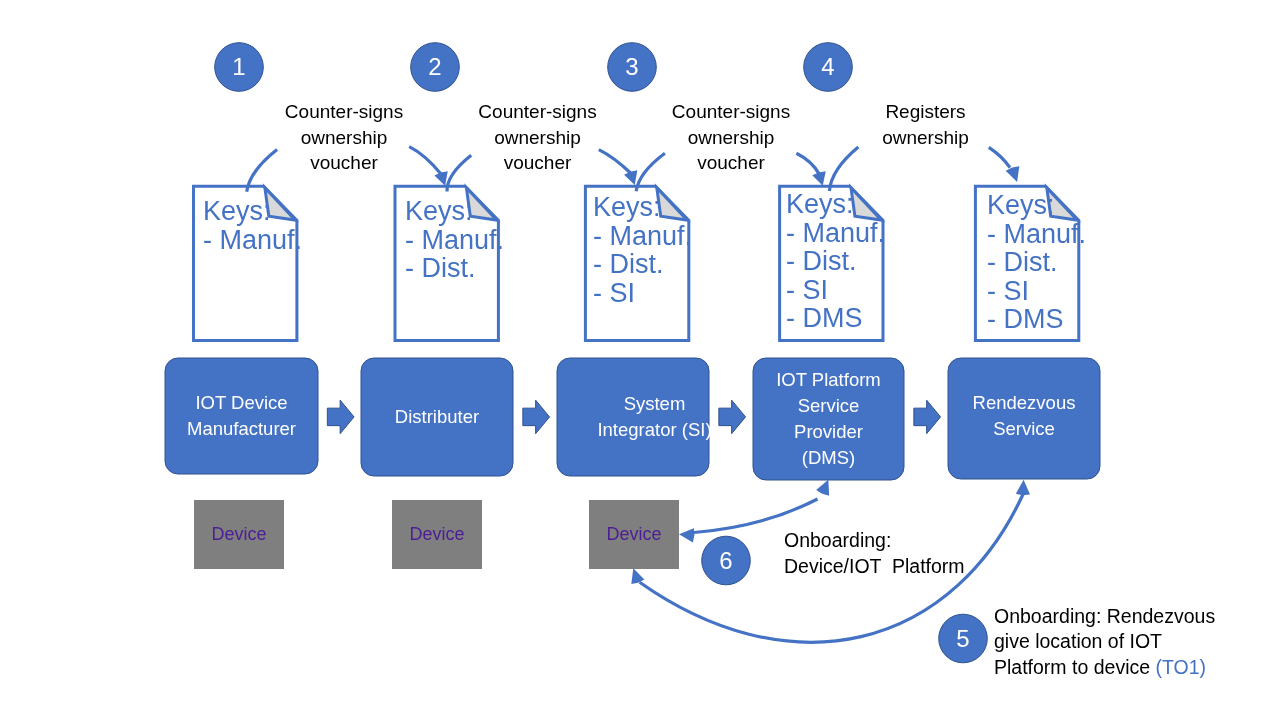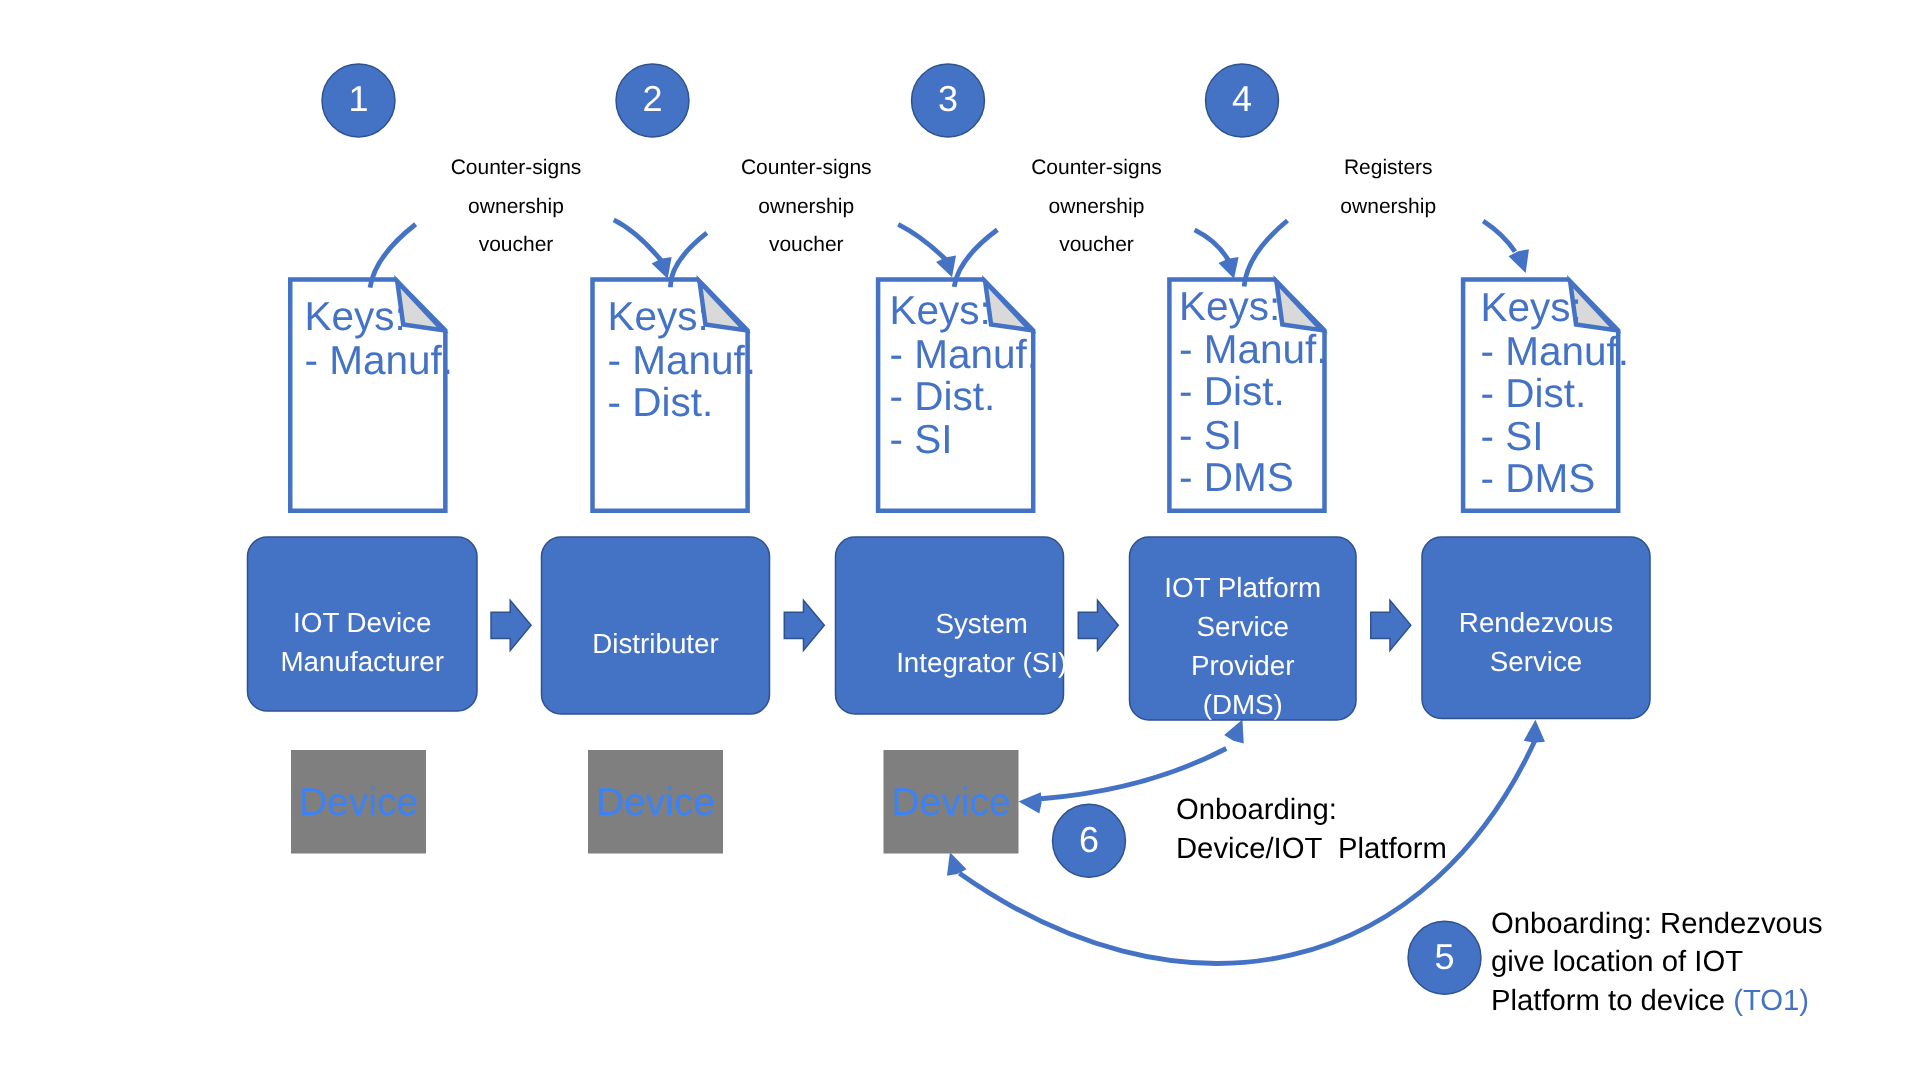--- a/index.html
+++ b/index.html
@@ -2,25 +2,25 @@
 <html><head>
 <meta charset="utf-8">
 <style>
   html,body{margin:0;padding:0;background:#fff;}
   #stage{will-change:transform;}
   body{width:1280px;height:720px;font-family:"Liberation Sans",sans-serif;overflow:hidden;}
   #stage{position:relative;width:1280px;height:720px;background:#fff;}
   #art{position:absolute;left:0;top:0;}
   .doc-text{position:absolute;color:#4472C4;font-size:27px;letter-spacing:0px;}
   .doc-line{white-space:pre;height:28.5px;line-height:28.5px;}
-  .box-text{position:absolute;display:flex;align-items:center;justify-content:center;color:#fff;font-size:18.5px;text-align:center;margin-top:12px;}
+  .box-text{position:absolute;display:flex;align-items:center;justify-content:center;color:#fff;font-size:18.5px;text-align:center;}
   .box-line{white-space:pre;height:25.8px;line-height:25.8px;}
-  .dev-text{position:absolute;display:flex;align-items:center;justify-content:center;color:#3b82f6;font-size:26px;}
+  .dev-text{position:absolute;display:flex;align-items:center;justify-content:center;color:#4c1d95;font-size:18px;}
   .badge-text{position:absolute;width:50px;height:50px;display:flex;align-items:center;justify-content:center;color:#fff;font-size:24px;}
-  .step-label{position:absolute;width:320px;text-align:center;color:#000;font-size:14px;}
+  .step-label{position:absolute;width:320px;text-align:center;color:#000;font-size:19px;}
   .step-line{white-space:pre;height:25.5px;line-height:25.5px;}
   .proto{color:#4472C4;}
   .ob-label{position:absolute;text-align:left;color:#000;font-size:19.5px;}
   .ob-line{white-space:pre;height:25.6px;line-height:25.6px;}
 </style>
 </head>
 <body>
 
 <div id="stage">
 <svg id="art" width="1280" height="720" viewBox="0 0 1280 720">

